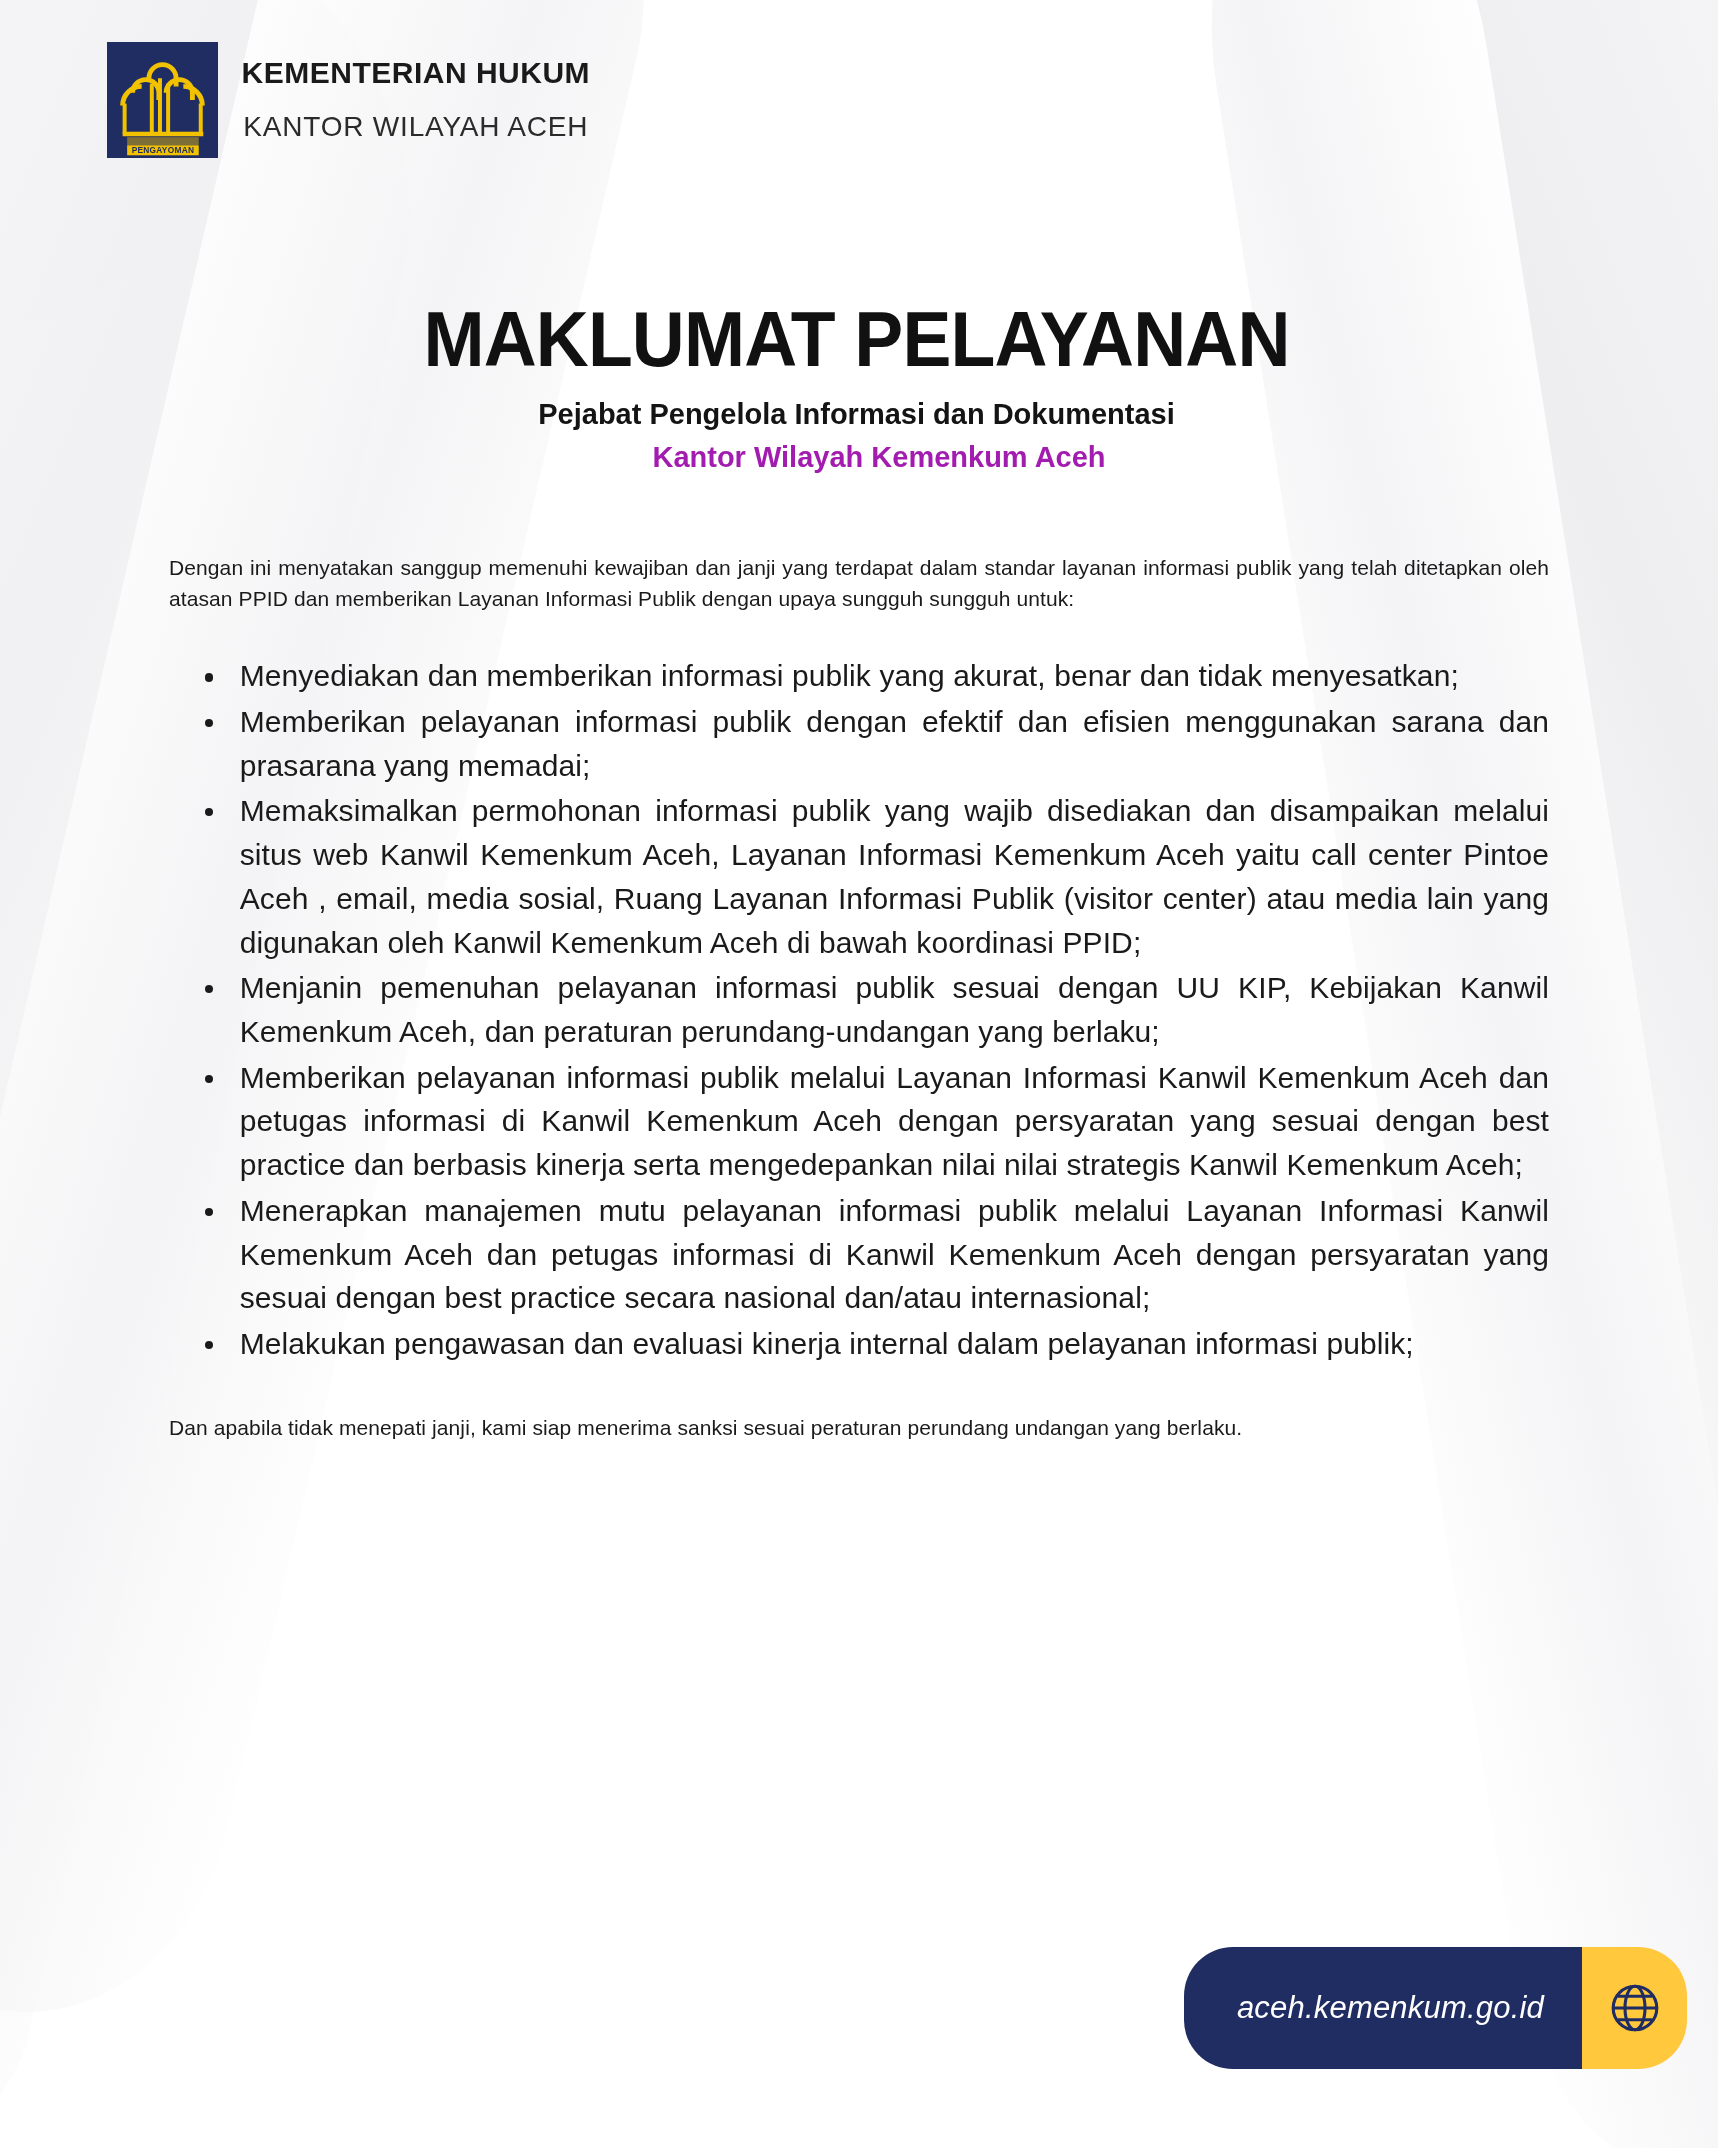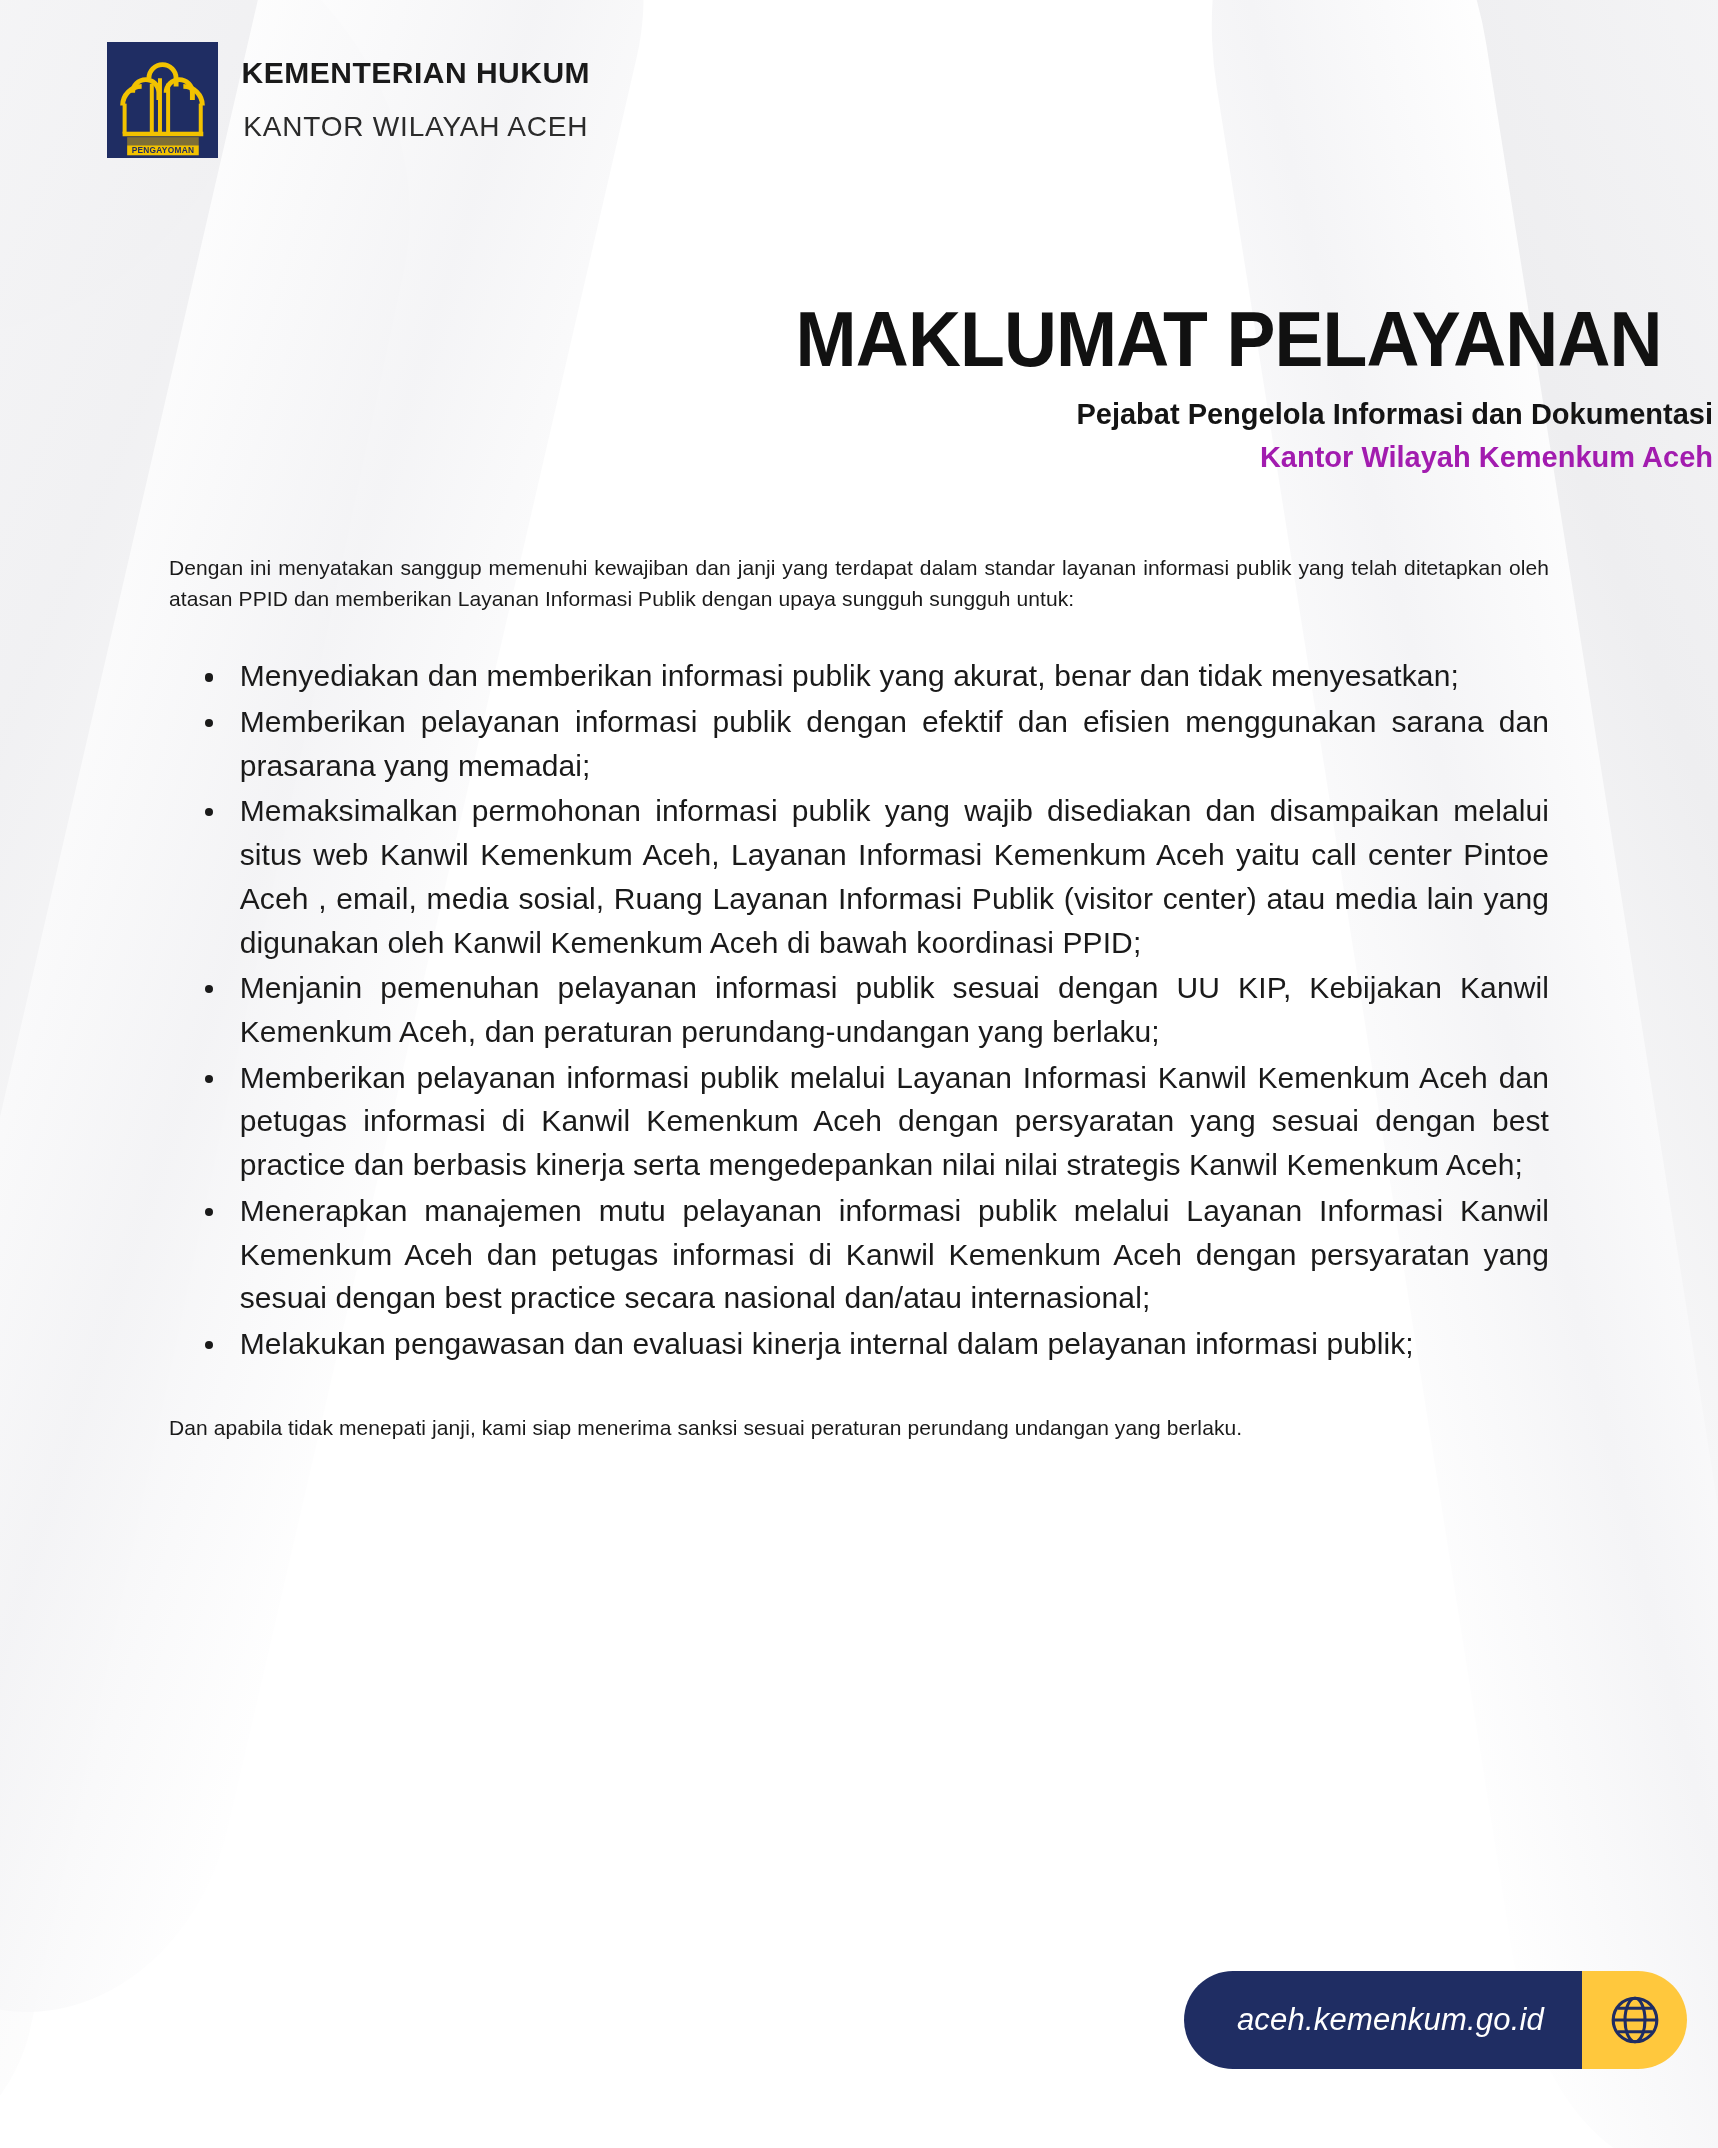--- a/index.html
+++ b/index.html
@@ -117,21 +117,21 @@
     white-space: nowrap;
     margin-top: 20px;
   }
 
   
   .title-block {
     position: absolute;
     left: 0;
     right: 5px;
     top: 300px;
-    text-align: right;
+    text-align: center;
     z-index: 5;
   }
   .doc-title {
     font-size: 78px;
     font-weight: 700;
     letter-spacing: -0.9px;
     color: #111111;
     line-height: 1.02;
     transform: scaleX(.94);
   }
@@ -194,21 +194,21 @@
     height: 8.2px;
     border-radius: 50%;
     background: #1a1a1a;
   }
 
   
   .footer-badge {
     position: absolute;
     right: 31px;
     bottom: 79px;
-    height: 98px;
+    height: 122px;
     display: flex;
     align-items: stretch;
     z-index: 6;
   }
   .badge-url {
     background: #1f2d63;
     border-radius: 49px 0 0 49px;
     display: flex;
     align-items: center;
     padding: 0 38px 0 53px;

